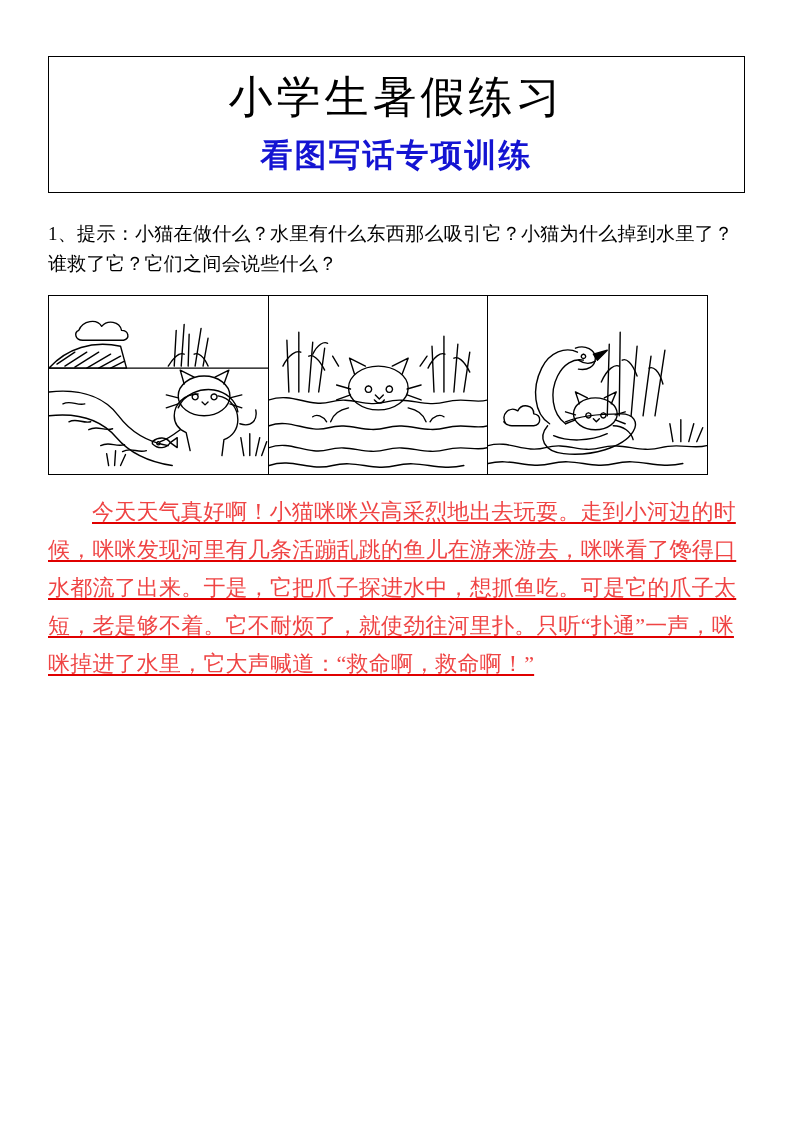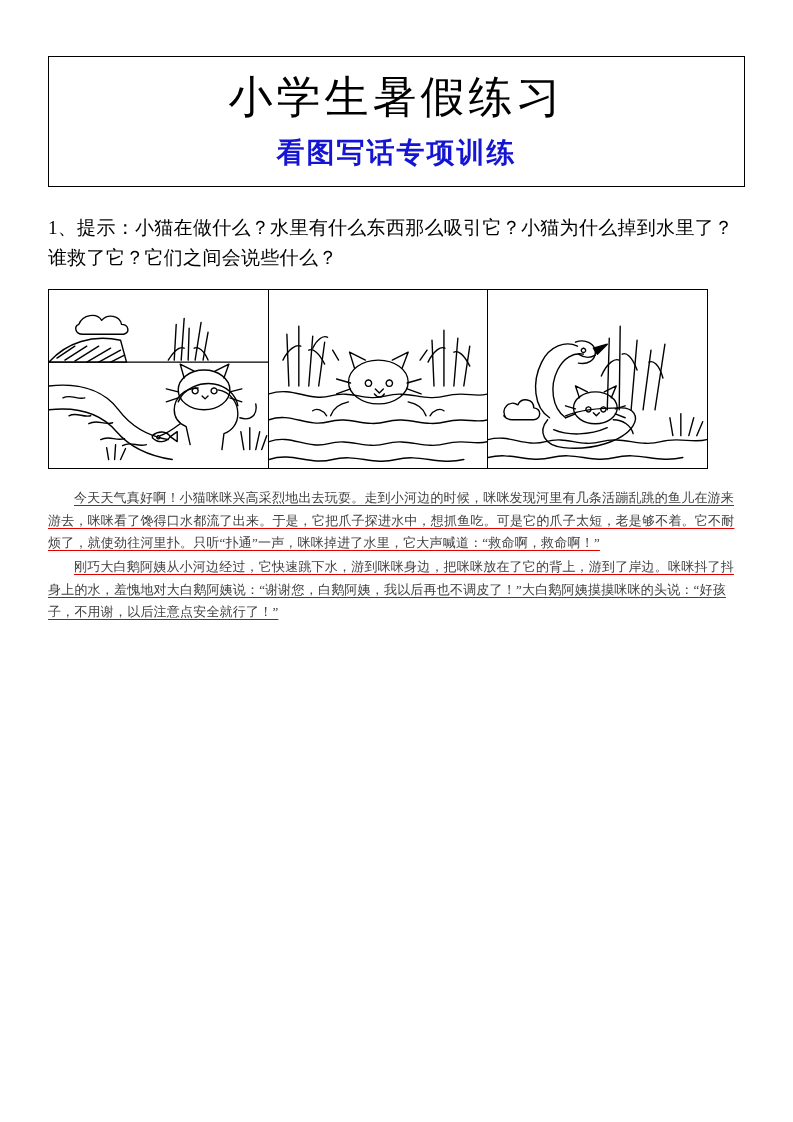--- a/index.html
+++ b/index.html
@@ -34,21 +34,21 @@
   .main-title {
     font-size: 44px;
     letter-spacing: 4px;
     line-height: 1.15;
     font-family: "Liberation Serif", "DejaVu Serif", serif;
     color: #000;
     margin: 0 0 10px 0;
     font-weight: normal;
   }
   .sub-title {
-    font-size: 28px;
+    font-size: 32px;
     color: #1414d2;
     letter-spacing: 2px;
     font-weight: bold;
     margin: 0;
   }
   
   .prompt {
     margin-top: 26px;
     font-size: 19px;
     line-height: 1.6;
@@ -69,22 +69,22 @@
     flex: 1 1 0;
     position: relative;
     overflow: hidden;
     border-right: 1px solid #000;
   }
   .panel:last-child { border-right: none; }
   .panel svg { display: block; width: 100%; height: 100%; }
   
   .story {
     margin-top: 18px;
-    color: #404040;
-    font-size: 13px;
+    color: #ef4444;
+    font-size: 22px;
     line-height: 1.72;
     letter-spacing: 0.2px;
   }
   .story p {
     margin: 0 0 2px 0;
     text-indent: 2em;
   }
   .story p span.u {
     text-decoration: underline;
     text-decoration-color: #e00000;
@@ -201,16 +201,15 @@
         <path d="M186 146 l-3 -18 M194 146 l0 -22 M202 146 l5 -18 M210 146 l6 -14"></path>
 
         <path d="M18 128 c-6 -10 4 -18 12 -13 c4 -8 16 -6 16 3 c8 1 8 11 0 12 H24 c-8 0 -10 -8 -6 -2z"></path>
       </svg>
     </div>
 
   </div>
 
   <div class="story">
     <p><span class="u">今天天气真好啊！小猫咪咪兴高采烈地出去玩耍。走到小河边的时候，咪咪发现河里有几条活蹦乱跳的鱼儿在游来游去，咪咪看了馋得口水都流了出来。于是，它把爪子探进水中，想抓鱼吃。可是它的爪子太短，老是够不着。它不耐烦了，就使劲往河里扑。只听“扑通”一声，咪咪掉进了水里，它大声喊道：“救命啊，救命啊！”</span></p>
-    <p><span class="u">刚巧大白鹅阿姨从小河边经过，它快速跳下水，游到咪咪身边，把咪咪放在了它的背上，游到了岸边。咪咪抖了抖身上的水，羞愧地对大白鹅阿姨说：“谢谢您，白鹅阿姨，我以后再也不调皮了！”大白鹅阿姨摸摸咪咪的头说：“好孩子，不用谢，以后注意点安全就行了！”</span></p>
   </div>
 
 </div>
 
 </body></html>

